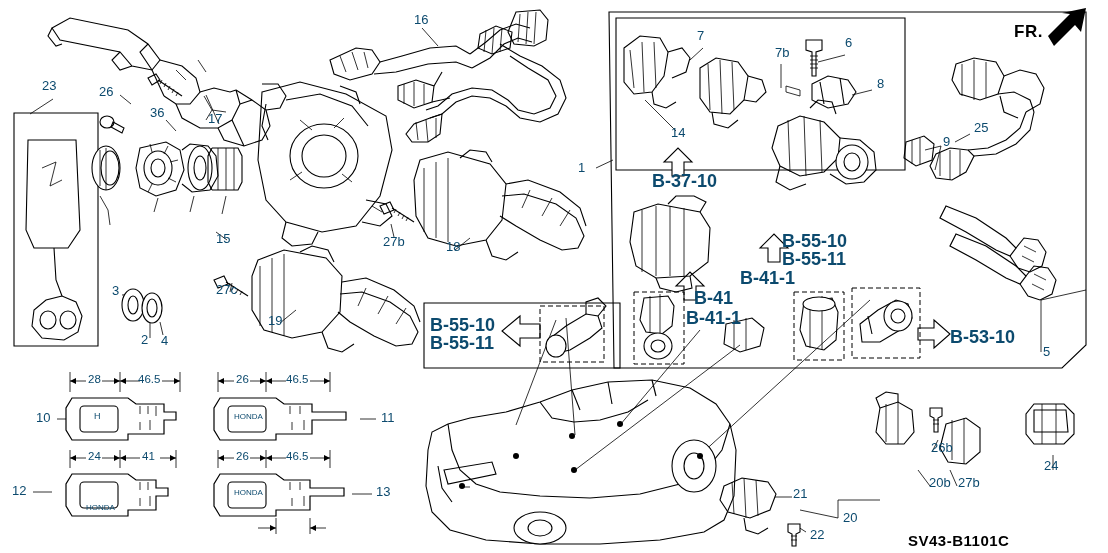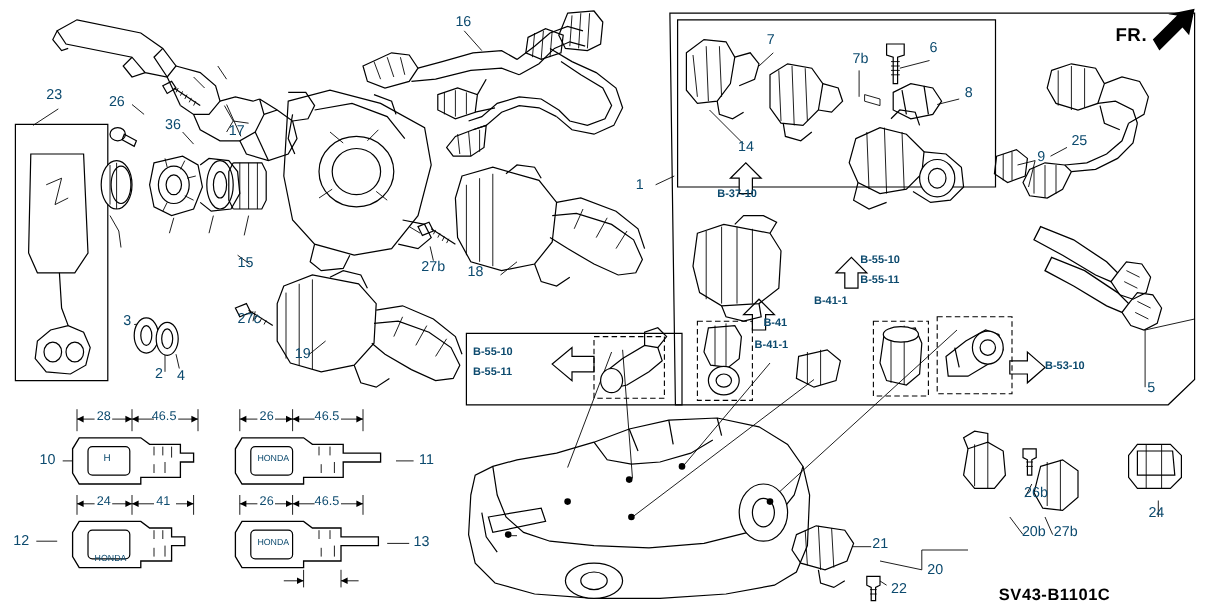--- a/index.html
+++ b/index.html
@@ -17,21 +17,21 @@
   }
   .lbl {
     position: absolute;
     font-size: 13px;
     color: #0c4a6e;
     white-space: nowrap;
     line-height: 1;
   }
   .lbl.b {
     font-weight: bold;
-    font-size: 10px;
+    font-size: 18px;
   }
   .lbl.dim {
     font-size: 11.5px;
   }
   .partcode {
     position: absolute;
     font-size: 15px;
     font-weight: bold;
     letter-spacing: 0.5px;
   }
@@ -485,21 +485,21 @@
   <div class="lbl" style="left:877px; top:77px;">8</div>
   <div class="lbl" style="left:943px; top:135px;">9</div>
   <div class="lbl" style="left:36px; top:411px;">10</div>
   <div class="lbl" style="left:381px; top:411px;">11</div>
   <div class="lbl" style="left:12px; top:484px;">12</div>
   <div class="lbl" style="left:376px; top:485px;">13</div>
   <div class="lbl" style="left:659px; top:126px;margin-left:12px;">14</div>
   <div class="lbl" style="left:216px; top:232px;">15</div>
   <div class="lbl" style="left:414px; top:13px;">16</div>
   <div class="lbl" style="left:208px; top:112px;">17</div>
-  <div class="lbl" style="left:425px; top:240px;">18</div>
+  <div class="lbl" style="left:446px; top:240px;">18</div>
   <div class="lbl" style="left:268px; top:314px;">19</div>
   <div class="lbl" style="left:843px; top:511px;">20</div>
   <div class="lbl" style="left:929px; top:476px;">20b</div>
   <div class="lbl" style="left:793px; top:487px;">21</div>
   <div class="lbl" style="left:958px; top:476px;">27b</div>
   <div class="lbl" style="left:810px; top:528px;">22</div>
   <div class="lbl" style="left:931px; top:441px;">26b</div>
   <div class="lbl" style="left:42px; top:79px;">23</div>
   <div class="lbl" style="left:1044px; top:459px;">24</div>
   <div class="lbl" style="left:974px; top:121px;">25</div>

